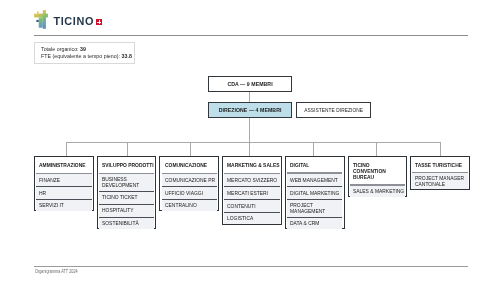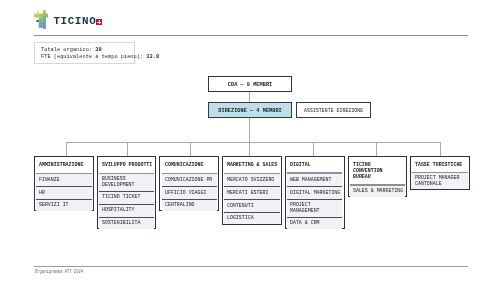--- a/index.html
+++ b/index.html
@@ -1,18 +1,18 @@
 <!DOCTYPE html>
 <html><head>
 <meta charset="utf-8">
 <style>
   html,body{margin:0;padding:0;}
   body{width:500px;height:281px;background:#ffffff;
        font-family:"Liberation Sans",sans-serif;}
-  .page{position:relative;width:500px;height:281px;overflow:hidden;background:#fff;font-family:Liberation Mono, monospace;}
+  .page{position:relative;width:500px;height:281px;overflow:hidden;background:#fff;}
 
   
   .logo{position:absolute;left:33px;top:6px;width:72px;height:26px;}
   .logo-mark{position:absolute;left:1.3px;top:4.4px;width:13.9px;height:18.8px;}
   .logo-text{position:absolute;left:20.4px;top:11.85px;font-size:10.9px;font-weight:700;
              letter-spacing:0.62px;color:#23374a;line-height:7.6px;white-space:nowrap;}
   .logo-flag{position:absolute;left:63.2px;top:13px;width:5.8px;height:6.2px;background:#cf1028;}
   .logo-flag i{position:absolute;background:#fff;}
   .logo-flag i.v{left:2.4px;top:1.1px;width:1.1px;height:4px;}
   .logo-flag i.h{left:1.1px;top:2.6px;width:3.7px;height:1.1px;}

